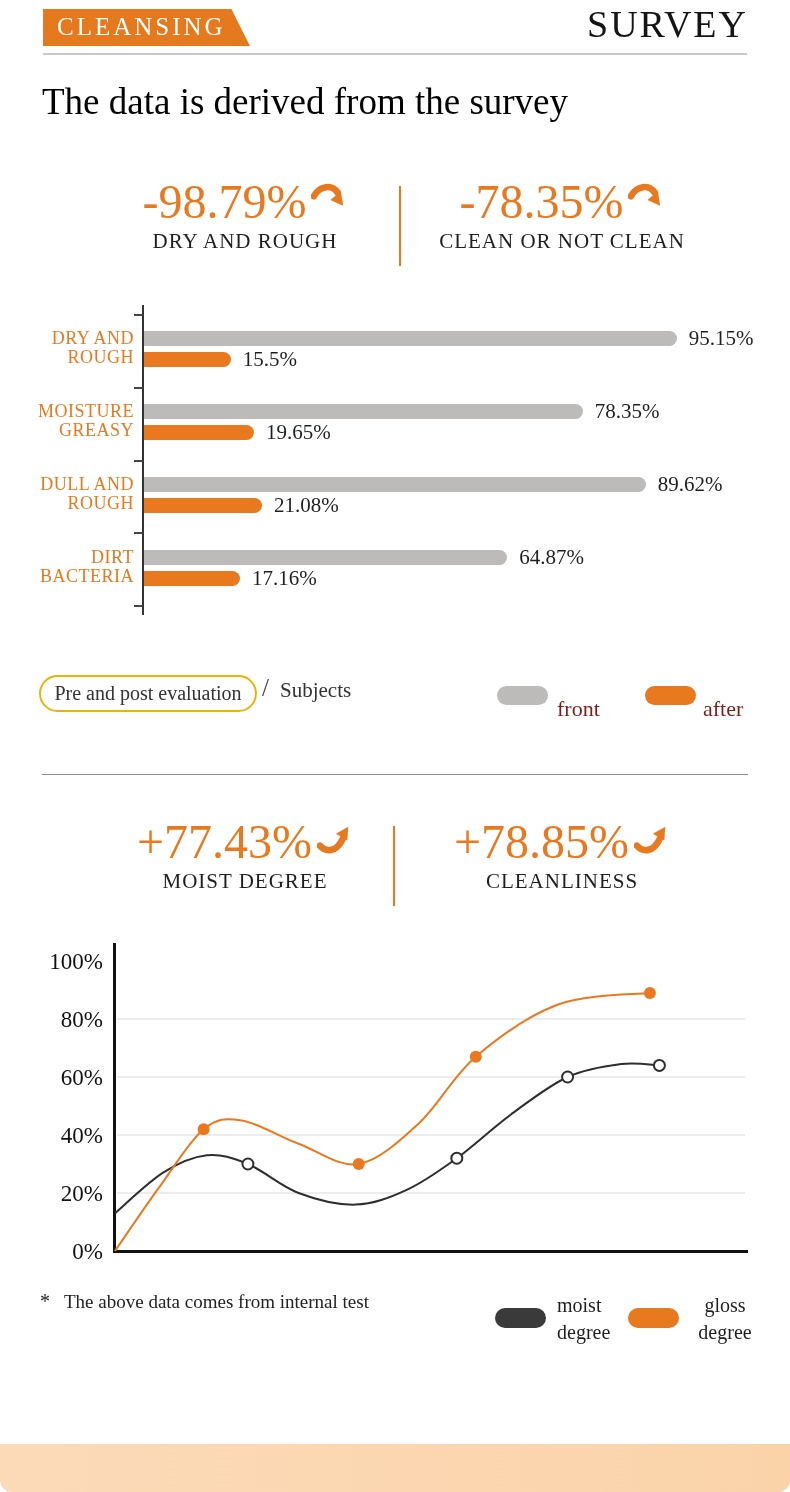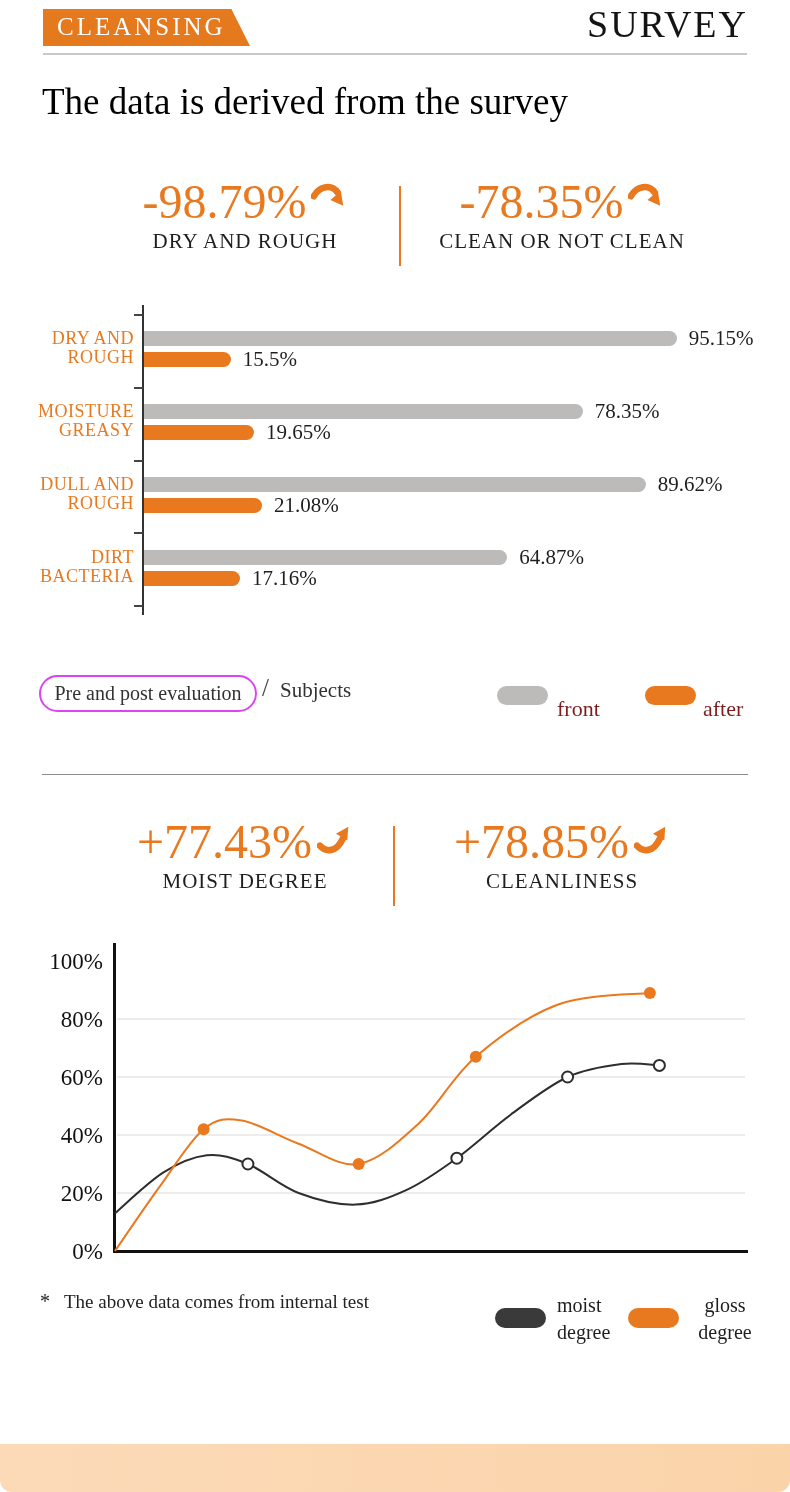--- a/index.html
+++ b/index.html
@@ -32,21 +32,21 @@
   .bar-chart{position:absolute;left:0;top:303px;width:790px;height:315px;}
   .bar-axis{position:absolute;left:142px;top:2px;width:2px;height:310px;background:#333;}
   .bar-tick{position:absolute;left:134px;width:9px;height:2px;background:#444;}
   .bar-cat{position:absolute;left:28px;width:106px;text-align:right;
            font-size:18px;line-height:19px;color:#E8791F;letter-spacing:.5px;}
   .hbar{position:absolute;left:144px;height:15px;border-radius:0 8px 8px 0;}
   .bar-val{position:absolute;font-size:21px;line-height:21px;color:#1f1f1f;white-space:nowrap;}
 
   
   .bar-legend{position:absolute;left:0;top:672px;width:790px;height:48px;}
-  .eval-pill{position:absolute;left:39px;top:3px;width:214px;height:33px;border:2px solid #d946ef;
+  .eval-pill{position:absolute;left:39px;top:3px;width:214px;height:33px;border:2px solid #eab308;
              border-radius:19px;display:flex;align-items:center;justify-content:center;
              font-size:20px;color:#333;}
   .legend-slash{position:absolute;left:262px;top:2px;font-size:25px;color:#444;}
   .subjects-label{position:absolute;left:280px;top:6px;font-size:21px;color:#333;}
   .legend-swatch{position:absolute;top:14px;width:51px;height:19px;border-radius:10px;}
   .legend-swatch.front{left:497px;}
   .legend-swatch.after{left:645px;}
   .legend-word{position:absolute;top:24px;font-size:22px;color:#7f1d1d;}
   .legend-word.front{left:557px;}
   .legend-word.after{left:703px;}

